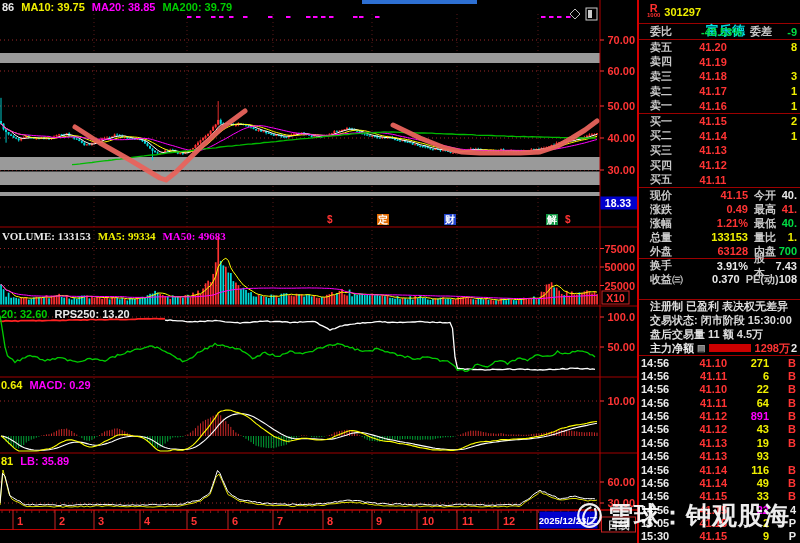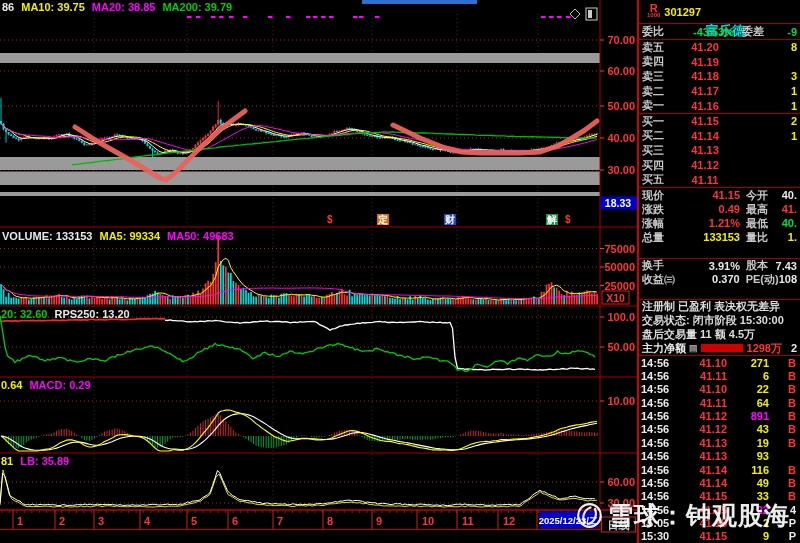--- a/index.html
+++ b/index.html
@@ -13,21 +13,21 @@
   .topstrip{position:absolute;top:0;height:4px;z-index:4;}
   
   .qp{position:absolute;left:637px;top:0;width:163px;height:543px;background:#000;
       border-left:2px solid #d40000;z-index:8;font-size:11px;font-weight:bold;color:#e9e9e9;box-sizing:border-box;}
   .sep{height:1px;background:#9c0000;}
   .qp-title{height:23px;display:flex;align-items:center;}
   .badge{color:#ff3030;text-align:center;line-height:7px;margin:0 4px 0 8px;font-size:11px;}
   .badge small{display:block;font-size:6px;line-height:6px;}
   .code{color:#f0f000;font-size:11px;margin-right:5px;}
   .name{color:#00dddd;font-size:13px;margin-top:39px;}
-  .r{display:flex;align-items:center;padding:0 3px;box-sizing:border-box;}
+  .r{display:flex;align-items:center;padding:0 3px;box-sizing:border-box;margin-left:8px;}
   .weibi{height:15px;}
   .weibi .lab{width:30px;} .weibi .v1{width:62px;text-align:right;} .weibi .lab2{margin-left:8px;flex:1;} .weibi .v2{text-align:right;}
   .asks,.bids{height:73px;} .asks .r,.bids .r{height:14.6px;}
   .book .lab{width:32px;color:#c8c8c8;} .book .price{width:62px;text-align:center;} .book .bvol{flex:1;text-align:right;}
   .stats{height:70px;} .stats .r{height:14px;}
   .stats2{height:40px;} .stats2 .r{height:13.33px;}
   .sr .l1{width:40px;color:#c8c8c8;} .sr .v1{width:58px;text-align:right;} .sr .l2{margin-left:6px;flex:1;color:#c8c8c8;} .sr .v2{text-align:right;}
   .infos{height:41px;} .infos .r{height:13.67px;color:#dcdcdc;white-space:nowrap;}
   .force{height:14px;white-space:nowrap;}
   .force .ficon{color:#9a9a9a;font-size:9px;margin:0 3px;}
@@ -1210,21 +1210,21 @@
       <text x="568.5" y="523.5" fill="#ffffff" font-size="9.5" text-anchor="middle" font-weight="bold">2025/12/23/二</text>
       <rect x="601.5" y="517" width="34" height="15" fill="#000" stroke="#cc2222" stroke-width="1"></rect>
       <text x="618.5" y="529" fill="#cccccc" font-size="11" text-anchor="middle" font-weight="bold">日线</text>
     </svg>
 
   <div class="topstrip" style="left: 362px; width: 115px; background: rgb(45, 111, 210);"></div>
 
   <div class="hdr" style="left:2px;top:1px;">
     <span style="color: rgb(233, 233, 233); text-align: right;">86</span><span style="color: rgb(240, 240, 0);">MA10: 39.75</span><span style="color: rgb(255, 0, 255);">MA20: 38.85</span><span style="color: rgb(0, 204, 0);">MA200: 39.79</span>
   </div>
-  <div class="hdr" style="left:2px;top:230px;">
+  <div class="hdr" style="left:2px;top:230px;font-family:Liberation Serif, serif;">
     <span style="color: rgb(233, 233, 233);">VOLUME: 133153</span><span style="color: rgb(240, 240, 0);">MA5: 99334</span><span style="color: rgb(255, 0, 255);">MA50: 49683</span>
   </div>
   <div class="hdr" style="left:1px;top:308px;">
     <span style="color: rgb(0, 204, 0);">20: 32.60</span><span style="color: rgb(233, 233, 233);">RPS250: 13.20</span>
   </div>
   <div class="hdr" style="left:1px;top:379px;">
     <span style="color: rgb(240, 240, 0);">0.64</span><span style="color: rgb(255, 0, 255);">MACD: 0.29</span>
   </div>
   <div class="hdr" style="left:1px;top:455px;">
     <span style="color: rgb(240, 240, 0);">81</span><span style="color: rgb(255, 0, 255);">LB: 35.89</span>
@@ -1328,20 +1328,26 @@
           <span class="v1 red">1.21%</span>
           <span class="l2">最低</span>
           <span class="v2 green">40.</span>
         </div>
         <div class="r sr">
           <span class="l1">总量</span>
           <span class="v1 yellow">133153</span>
           <span class="l2">量比</span>
           <span class="v2 yellow">1.</span>
         </div>
+        <div class="r sr">
+          <span class="l1">外盘</span>
+          <span class="v1 red">63128</span>
+          <span class="l2">内盘</span>
+          <span class="v2 green">700</span>
+        </div>
     </div>
     <div class="sep"></div>
     <div class="stats2">
       <div class="r sr">
           <span class="l1">换手</span>
           <span class="v1 white">3.91%</span>
           <span class="l2">股本</span>
           <span class="v2 white">7.43</span>
         </div>
         <div class="r sr">

